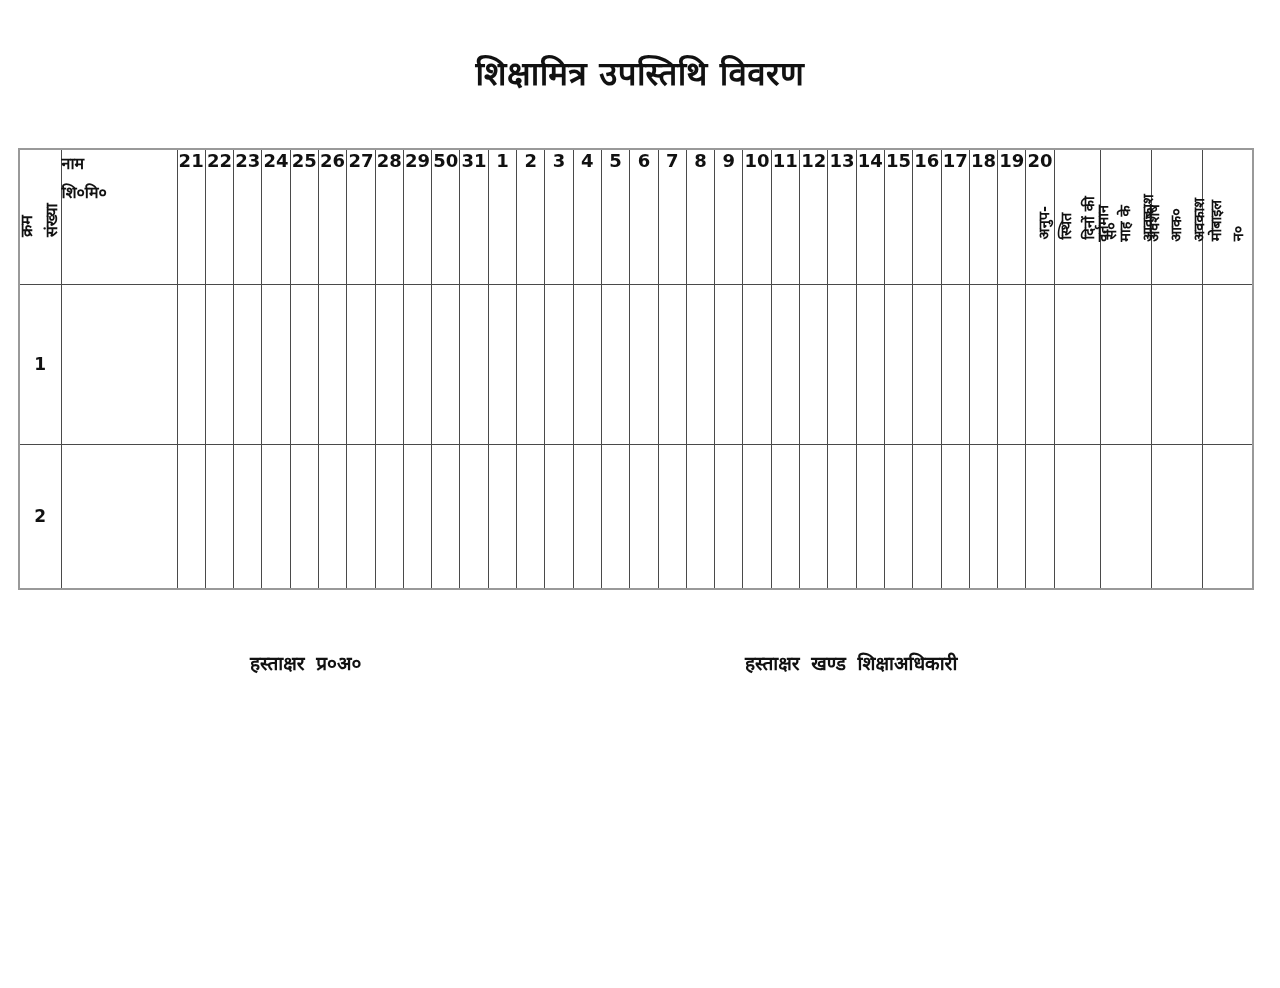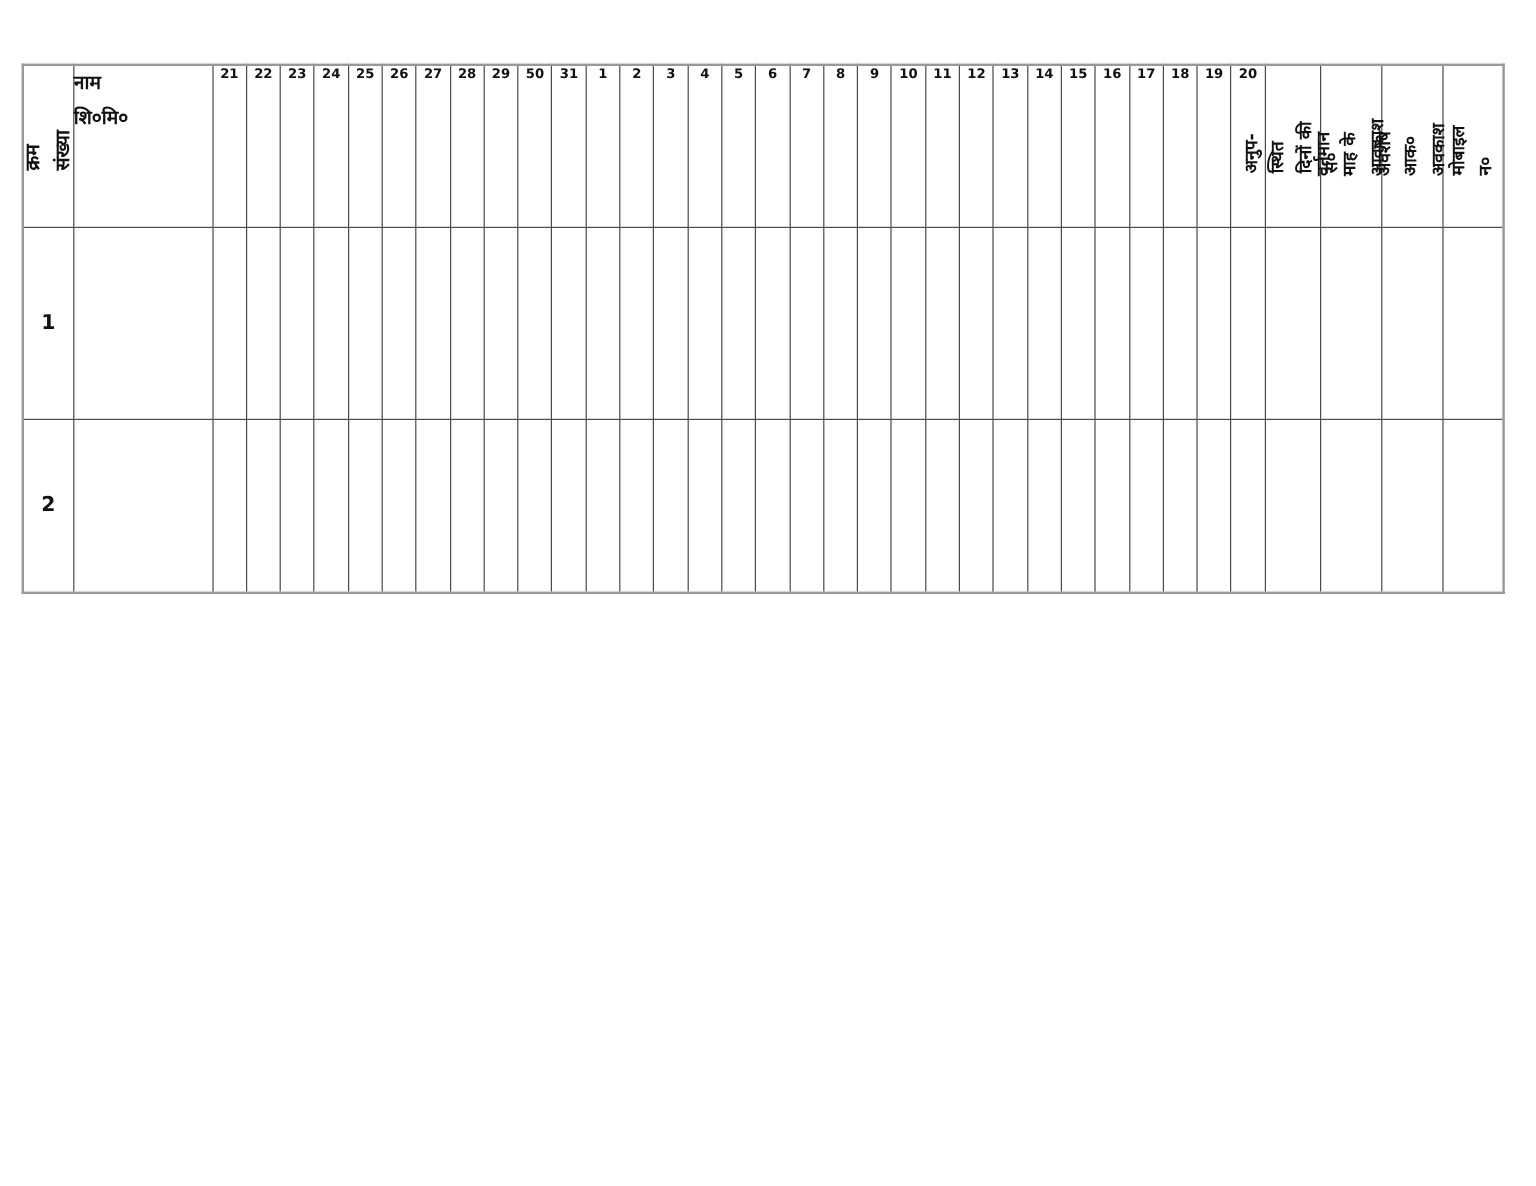--- a/index.html
+++ b/index.html
@@ -68,21 +68,21 @@
     vertical-align: top;
     text-align: left;
     padding: 6px 0 0 10px;
     font-size: 16px;
     line-height: 1.8;
     white-space: pre-line;
   }
   th.date-hdr {
     vertical-align: top;
     padding-top: 23px;
-    font-size: 11px;
+    font-size: 18px;
   }
   td.serial-cell {
     text-align: center;
     vertical-align: middle;
     font-size: 17px;
   }
 
   .footer {
     position: relative;
     margin-top: 60px;
@@ -92,20 +92,21 @@
   }
   .sig { position: absolute; top: 0; white-space: nowrap; }
   .sig-left { left: 250px; }
   .sig-right { left: 745px; }
 </style>
 </head>
 <body>
 
 <div class="page">
 
+  <h1 class="title">शिक्षामित्र उपस्तिथि विवरण</h1>
 
 
   <table class="att">
     <colgroup id="col-defs">
         <col style="width: 42px;">
         <col style="width: 116px;">
         <col style="width: 28.3px;">
         <col style="width: 28.3px;">
         <col style="width: 28.3px;">
         <col style="width: 28.3px;">
@@ -281,14 +282,18 @@
           <td class="day-cell"></td>
           <td class="day-cell"></td>
           <td class="summary-cell"></td>
           <td class="summary-cell"></td>
           <td class="summary-cell"></td>
           <td class="summary-cell"></td>
         </tr>
       </tbody>
   </table>
 
+  <div class="footer">
+    <span class="sig sig-left">हस्ताक्षर प्र०अ०</span>
+    <span class="sig sig-right">हस्ताक्षर खण्ड शिक्षाअधिकारी</span>
+  </div>
 
 </div>
 
 </body></html>

